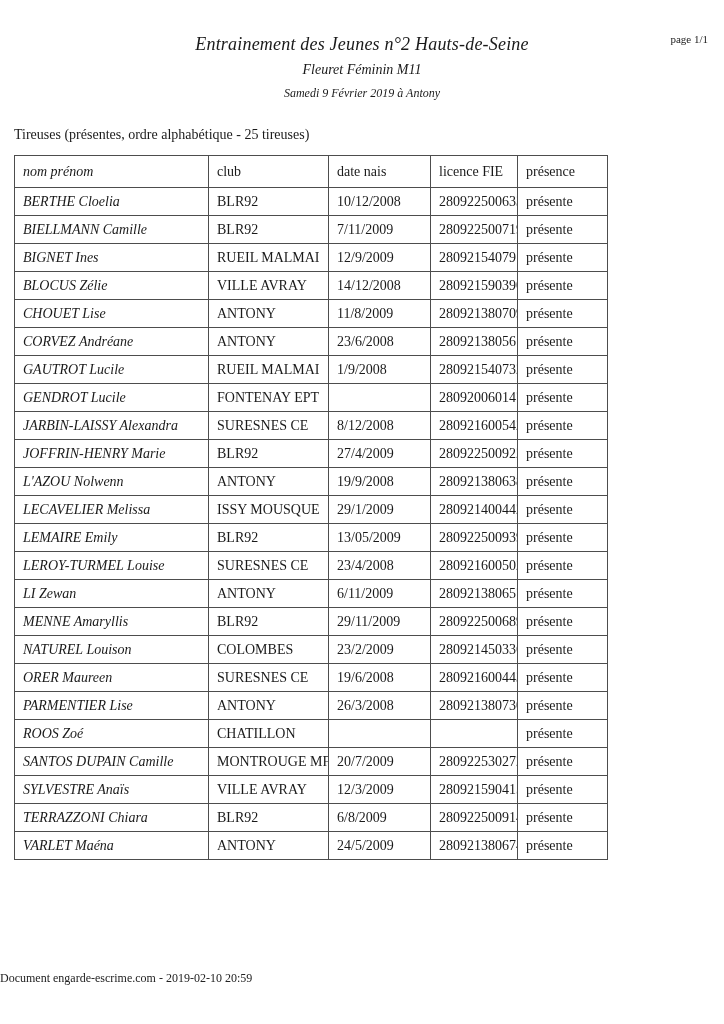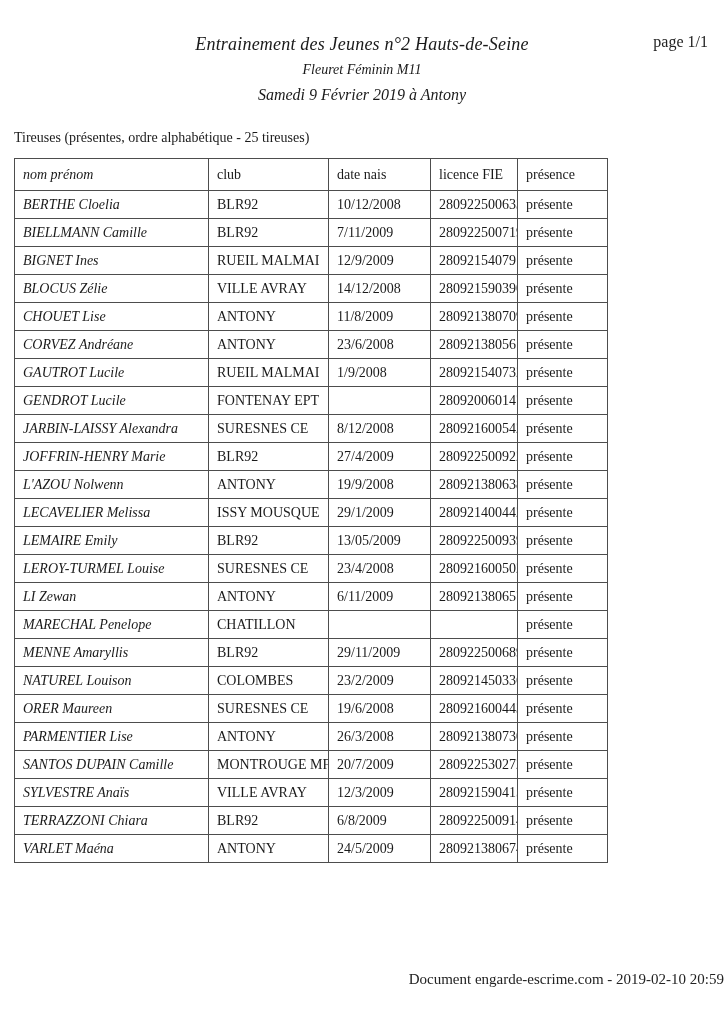--- a/index.html
+++ b/index.html
@@ -9,40 +9,40 @@
     background: #ffffff;
     color: #1a1a1a;
     font-family: "Liberation Serif", "DejaVu Serif", serif;
     position: relative;
     overflow: hidden;
   }
   .page-indicator {
     position: absolute;
     top: 33px;
     right: 16px;
-    font-size: 16px;
+    font-size: 11px;
     color: #222;
   }
   .doc-header {
     padding-top: 34px;
     text-align: center;
     font-style: italic;
   }
   .doc-title {
     font-size: 18px;
     font-weight: normal;
     letter-spacing: 0.2px;
   }
   .doc-subtitle {
     font-size: 14px;
     margin-top: 7px;
     text-align: center;
   }
   .doc-date {
-    font-size: 16px;
+    font-size: 12px;
     margin-top: 8px;
   }
   .section-label {
     font-size: 14px;
     margin: 26px 0 0 14px;
   }
   table.attendance {
     border-collapse: collapse;
     margin: 12px 0 0 14px;
     table-layout: fixed;
@@ -63,22 +63,22 @@
   .col-0 { width: 194px; font-style: italic; }
   .col-1 { width: 120px; margin-left: 43px; }
   .col-2 { width: 102px; text-align: center; }
   .col-3 { width: 87px; }
   .col-4 { width: 90px; }
   .doc-footer {
     position: absolute;
     top: 971px;
     left: 0;
     width: 100%;
-    text-align: right;
-    font-size: 15px;
+    text-align: left;
+    font-size: 12px;
     color: #222;
   }
 </style>
 </head>
 <body>
 
 <div class="page-indicator">page 1/1</div>
 
 <div class="doc-header">
   <div class="doc-title">Entrainement des Jeunes n°2 Hauts-de-Seine</div>
@@ -198,27 +198,20 @@
         <td class="col-4">présente</td>
       </tr>
       <tr>
         <td class="col-0">LI Zewan</td>
         <td class="col-1">ANTONY</td>
         <td class="col-2">6/11/2009</td>
         <td class="col-3">280921380657</td>
         <td class="col-4">présente</td>
       </tr>
       <tr>
-        <td class="col-0">MARECHAL Penelope</td>
-        <td class="col-1">CHATILLON</td>
-        <td class="col-2"></td>
-        <td class="col-3"></td>
-        <td class="col-4">présente</td>
-      </tr>
-      <tr>
         <td class="col-0">MENNE Amaryllis</td>
         <td class="col-1">BLR92</td>
         <td class="col-2">29/11/2009</td>
         <td class="col-3">280922500689</td>
         <td class="col-4">présente</td>
       </tr>
       <tr>
         <td class="col-0">NATUREL Louison</td>
         <td class="col-1">COLOMBES</td>
         <td class="col-2">23/2/2009</td>
@@ -233,20 +226,27 @@
         <td class="col-4">présente</td>
       </tr>
       <tr>
         <td class="col-0">PARMENTIER Lise</td>
         <td class="col-1">ANTONY</td>
         <td class="col-2">26/3/2008</td>
         <td class="col-3">280921380730</td>
         <td class="col-4">présente</td>
       </tr>
       <tr>
+        <td class="col-0">ROOS Zoé</td>
+        <td class="col-1">CHATILLON</td>
+        <td class="col-2"></td>
+        <td class="col-3"></td>
+        <td class="col-4">présente</td>
+      </tr>
+      <tr>
         <td class="col-0">SANTOS DUPAIN Camille</td>
         <td class="col-1">MONTROUGE MF</td>
         <td class="col-2">20/7/2009</td>
         <td class="col-3">280922530272</td>
         <td class="col-4">présente</td>
       </tr>
       <tr>
         <td class="col-0">SYLVESTRE Anaïs</td>
         <td class="col-1">VILLE AVRAY</td>
         <td class="col-2">12/3/2009</td>

